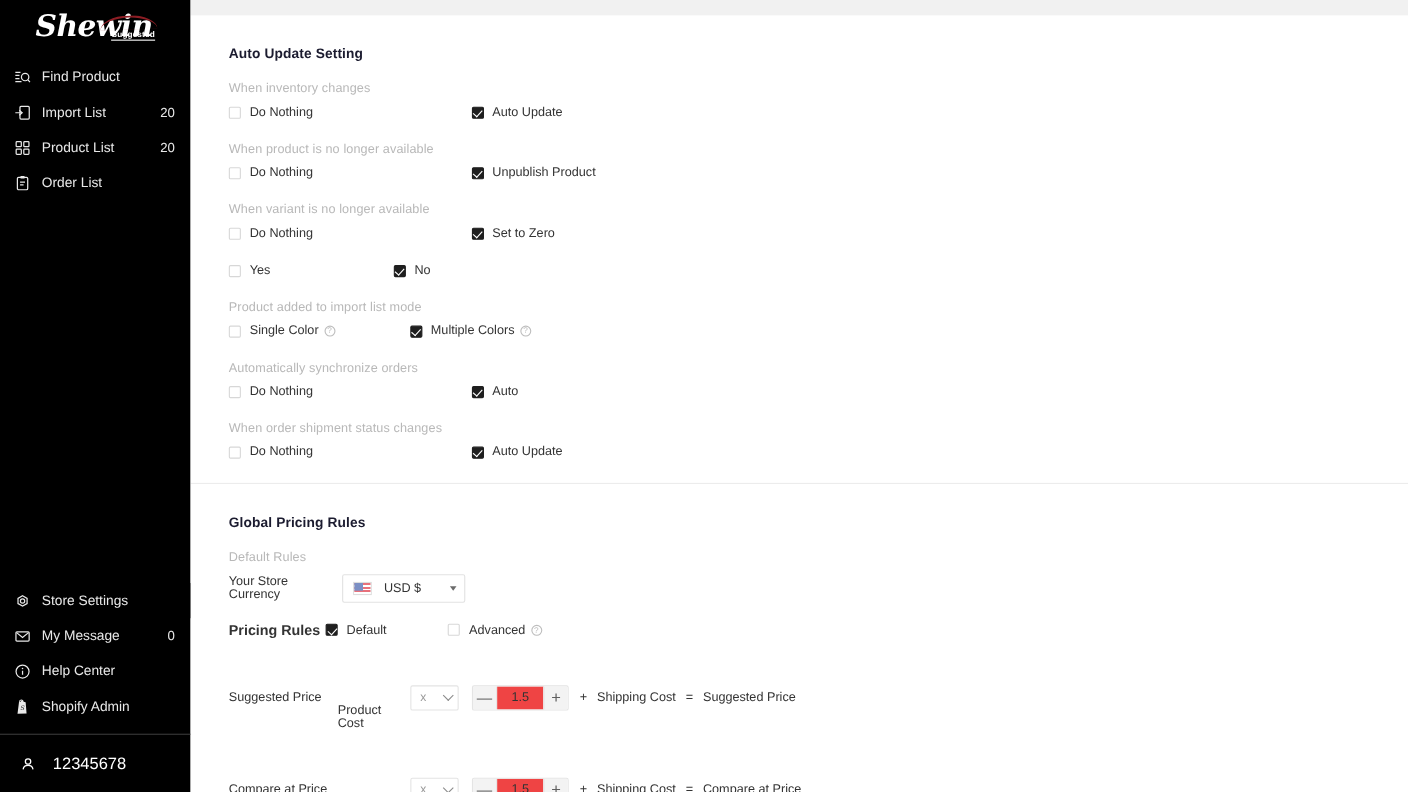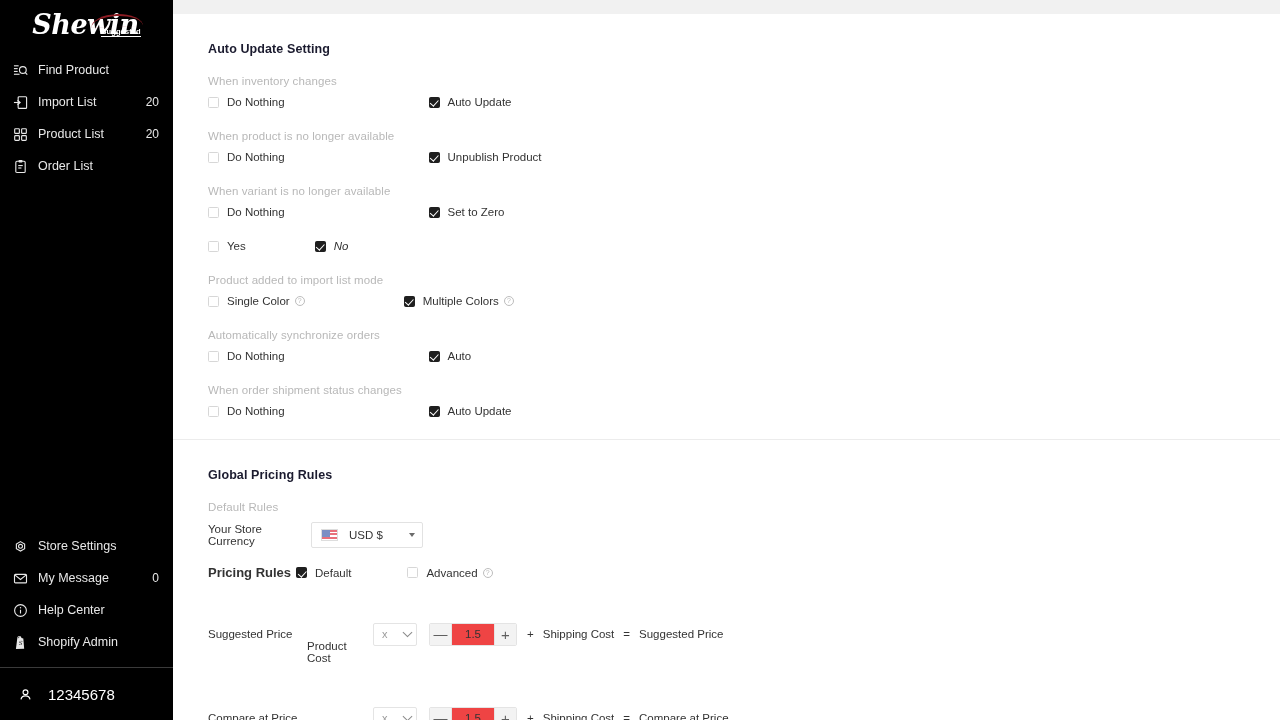--- a/index.html
+++ b/index.html
@@ -491,35 +491,35 @@
                 <span class="opt-label">Set to Zero</span>
               </label>
             </div>
           </div>
           <div>
             <div class="opt-row">
               <label class="opt">
                 <span class="cb"></span>
                 <span class="opt-label">Yes</span>
               </label>
-              <label class="opt" style="margin-left: 69px; font-style: italic;">
+              <label class="opt" style="margin-left: 112px;">
                 <span class="cb on"></span>
                 <span class="opt-label">No</span>
               </label>
             </div>
           </div>
           <div>
             <div class="field-label">Product added to import list mode</div>
             <div class="opt-row">
               <label class="opt">
                 <span class="cb"></span>
                 <span class="opt-label">Single Color</span>
                 <span class="qmark">?</span>
               </label>
-              <label class="opt" style="margin-left: 99px;">
+              <label class="opt" style="margin-left: 68px;">
                 <span class="cb on"></span>
                 <span class="opt-label">Multiple Colors</span>
                 <span class="qmark">?</span>
               </label>
             </div>
           </div>
           <div>
             <div class="field-label">Automatically synchronize orders</div>
             <div class="opt-row">
               <label class="opt">

